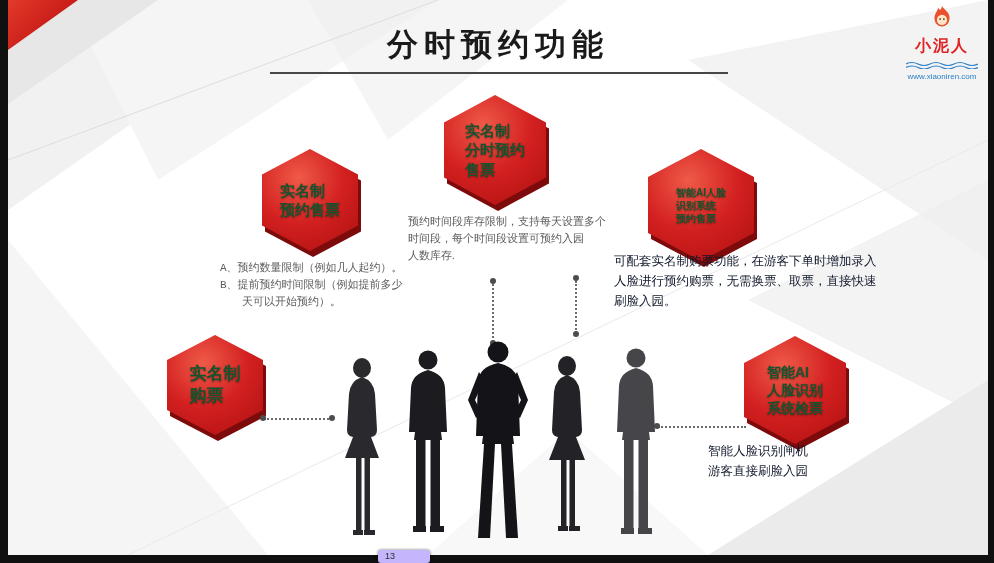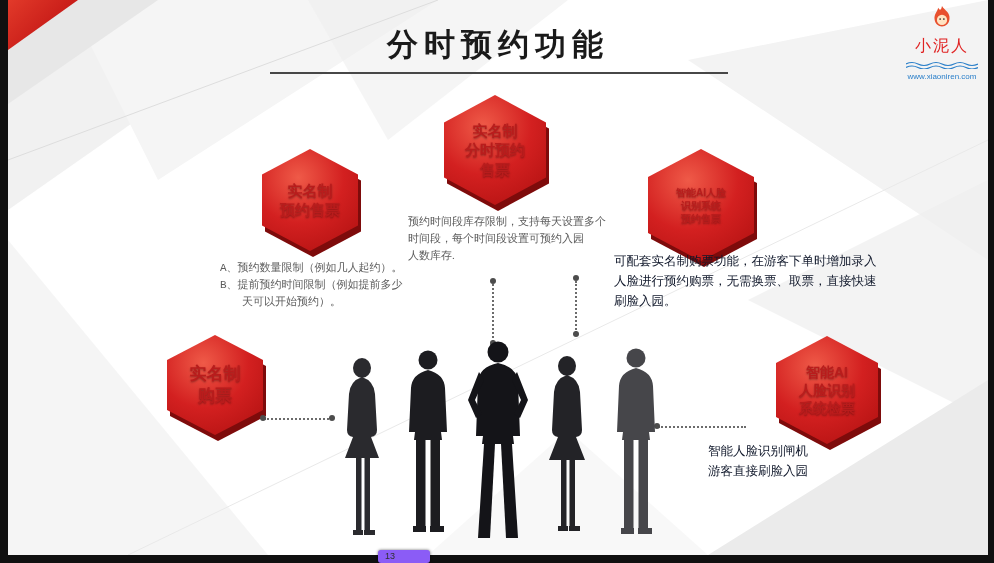--- a/index.html
+++ b/index.html
@@ -39,47 +39,47 @@
     background:#7e0b0b;
   }
   .hex-face {
     position:absolute; left:0; top:0; width:100%; height:100%;
     clip-path:polygon(50% 0,100% 25%,100% 75%,50% 100%,0 75%,0 25%);
     background:radial-gradient(circle at 38% 28%, #ef5a48 0%, #d32020 48%, #ad0f0f 100%);
   }
   .hex-label {
     position:absolute; left:0; top:0; width:100%; height:100%;
     display:flex; align-items:center; justify-content:center;
-    text-align:center; color:#b91c1c; font-weight:bold;
+    color:#14532d; font-weight:bold;
     white-space:pre-line; line-height:1.3;
     text-shadow:0 1px 2px rgba(0,0,0,.35);
   }
   .hex1 { left:254px; top:149px; width:96px;  height:102px; font-size:15px; }
   .hex2 { left:436px; top:95px;  width:102px; height:110px; font-size:15px; }
   .hex3 { left:640px; top:149px; width:106px; height:112px; font-size:10px; }
   .hex4 { left:159px; top:335px; width:96px;  height:100px; font-size:17px; }
-  .hex5 { left:736px; top:336px; width:102px; height:108px; font-size:14px;margin-left:32px; }
+  .hex5 { left:736px; top:336px; width:102px; height:108px; font-size:14px; }
   
   .note { position:absolute; white-space:pre-line; }
   .note-sm { font-size:11px;  line-height:1.55; color:#5c5c5c; }
   .note-md { font-size:12.5px; line-height:1.6;  color:#0f172a; }
   
   .vline { position:absolute; width:0; border-left:2px dotted #6b6b6b; }
   .hline { position:absolute; height:0; border-top:2px dotted #6b6b6b; }
   .dot { position:absolute; width:6px; height:6px; border-radius:50%; background:#4c4c4c; }
   
   .people { position:absolute; left:312px; top:330px; }
   
   .logo { position:absolute; top:5px; left:886px; width:96px; text-align:center; }
-  .logo-brand { color:#e02222; font-weight:normal; font-size:16px; letter-spacing:2px; line-height:1.1; }
+  .logo-brand { color:#e02222; font-weight:bold; font-size:16px; letter-spacing:2px; line-height:1.1; }
   .logo-url { color:#2a7fc9; font-size:8px; line-height:1.1; }
   
   .bottom-pill {
     position:absolute; left:378px; top:550px; width:52px; height:13px;
-    background:#8b5cf6; border-radius:3px; color:#2f2f2f;
+    background:#c4b5fd; border-radius:3px; color:#2f2f2f;
     font-size:9px; line-height:13px; text-align:left; padding-left:7px;
     box-shadow:0 0 3px rgba(0,0,0,.6);
   }
 </style>
 </head>
 <body>
 
 <div class="slide">
 
   <svg class="bg-svg" width="980" height="555" viewBox="0 0 980 555">

